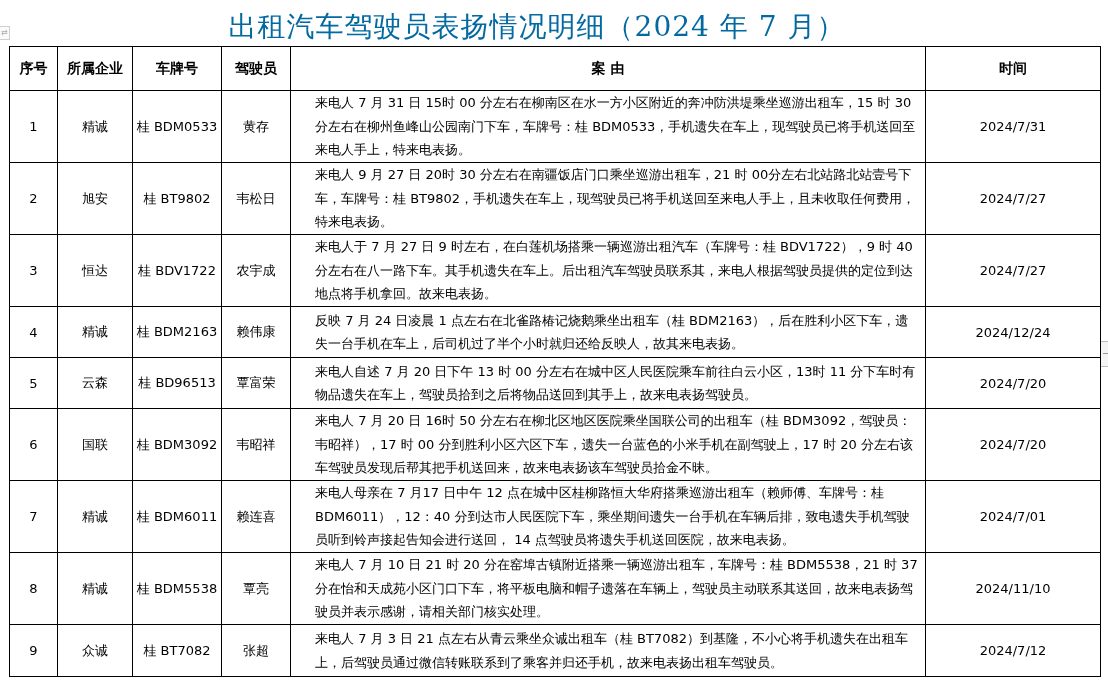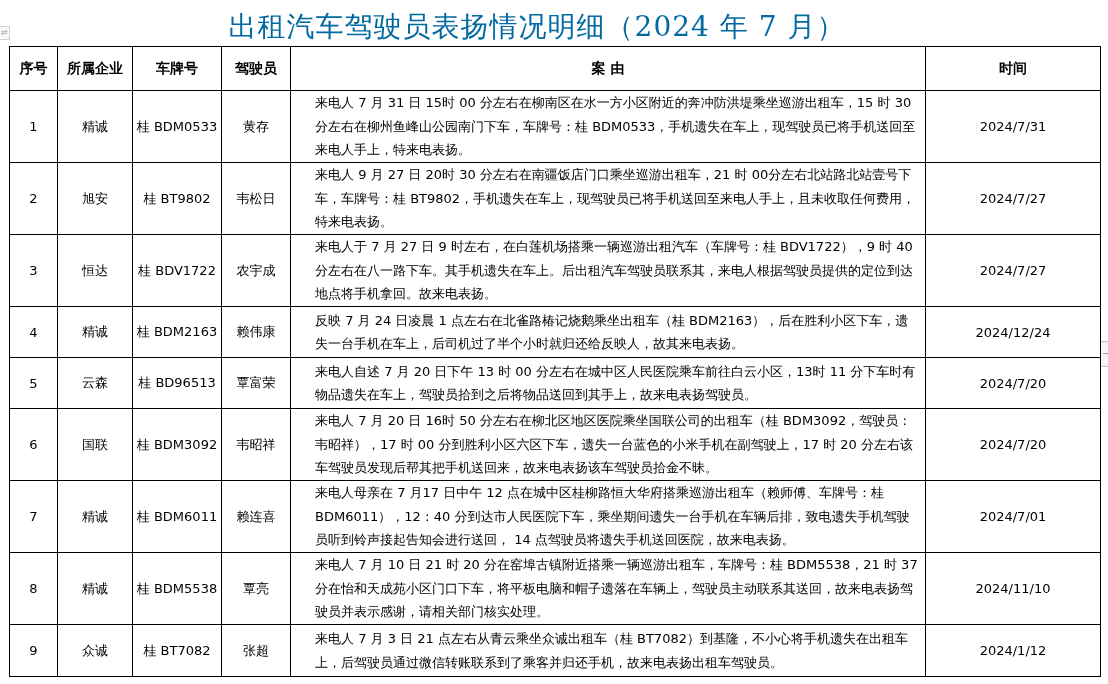--- a/index.html
+++ b/index.html
@@ -137,16 +137,16 @@
       <td>覃亮</td>
       <td class="reason">来电人 7 月 10 日 21 时 20 分在窑埠古镇附近搭乘一辆巡游出租车，车牌号：桂 BDM5538，21 时 37 分在怡和天成苑小区门口下车，将平板电脑和帽子遗落在车辆上，驾驶员主动联系其送回，故来电表扬驾驶员并表示感谢，请相关部门核实处理。</td>
       <td>2024/11/10</td>
     </tr>
     <tr class="rlast">
       <td>9</td>
       <td>众诚</td>
       <td>桂 BT7082</td>
       <td>张超</td>
       <td class="reason">来电人 7 月 3 日 21 点左右从青云乘坐众诚出租车（桂 BT7082）到基隆，不小心将手机遗失在出租车上，后驾驶员通过微信转账联系到了乘客并归还手机，故来电表扬出租车驾驶员。</td>
-      <td>2024/1/12</td>
+      <td>2024/7/12</td>
     </tr>
   </tbody>
 </table>
 
 </body></html>

